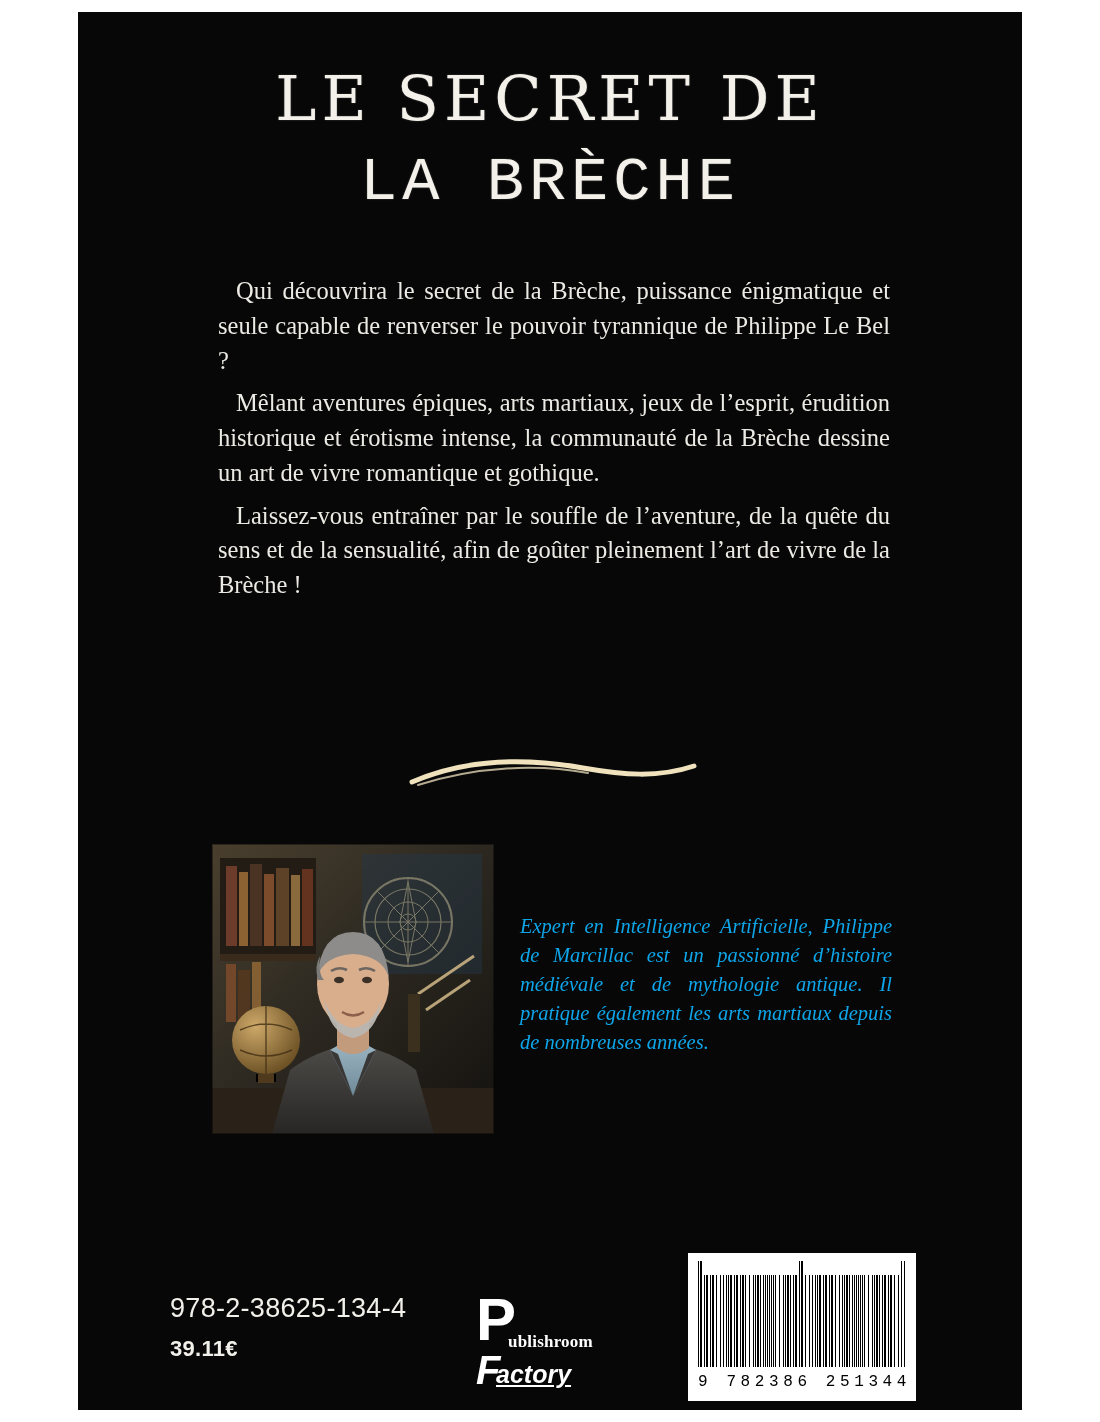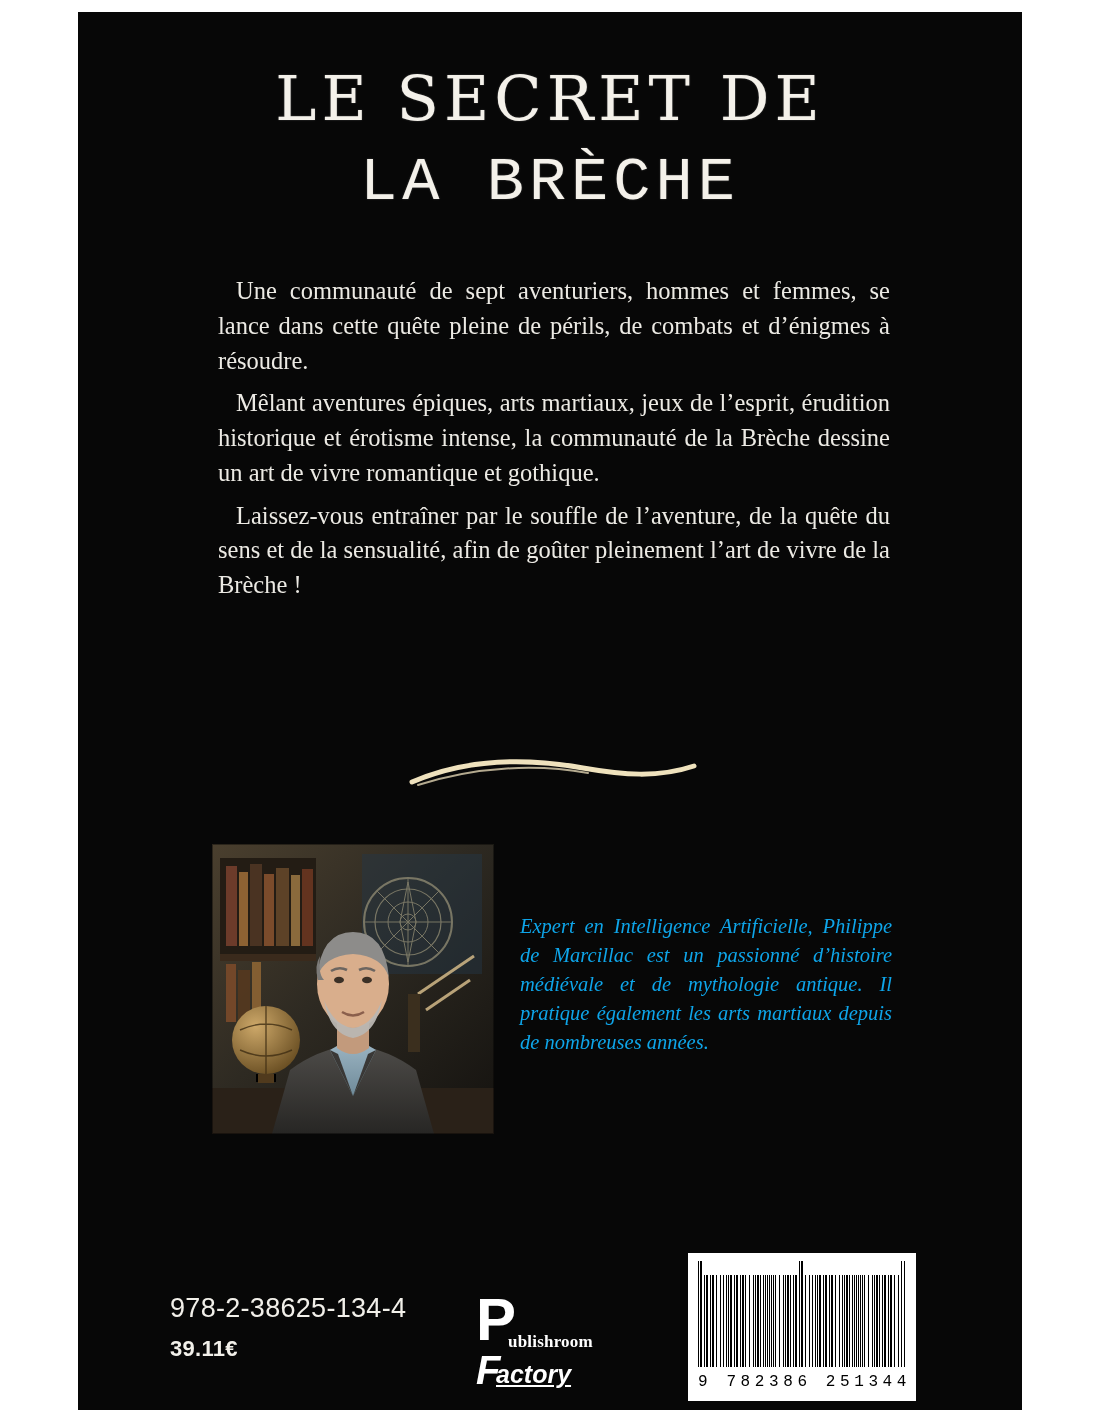--- a/index.html
+++ b/index.html
@@ -206,21 +206,21 @@
 
 <div class="page">
   <div class="cover">
 
     <div class="title-block">
       <div class="title-line l1">Le Secret de</div>
       <div class="title-line l2">la Brèche</div>
     </div>
 
     <div class="blurb">
-      <p>Une communauté de sept aventuriers, hommes et femmes, se lance dans cette quête pleine de périls, de combats et d’énigmes à résoudre.</p>
+      <p>Qui découvrira le secret de la Brèche, puissance énigmatique et seule capable de renverser le pouvoir tyrannique de Philippe Le Bel ?</p>
       <p>Mêlant aventures épiques, arts martiaux, jeux de l’esprit, érudition historique et érotisme intense, la communauté de la Brèche dessine un art de vivre romantique et gothique.</p>
       <p>Laissez-vous entraîner par le souffle de l’aventure, de la quête du sens et de la sensualité, afin de goûter pleinement l’art de vivre de la Brèche !</p>
     </div>
 
     <div class="divider">
       <svg width="290" height="46" viewBox="0 0 290 46">
         <path d="M4 30 C 60 6, 120 6, 175 16 C 215 23, 250 26, 286 14" fill="none" stroke="#efe2bd" stroke-width="5" stroke-linecap="round"></path>
         <path d="M10 33 C 70 14, 130 12, 180 21" fill="none" stroke="#efe2bd" stroke-width="2" stroke-linecap="round" opacity="0.75"></path>
       </svg>
     </div>

